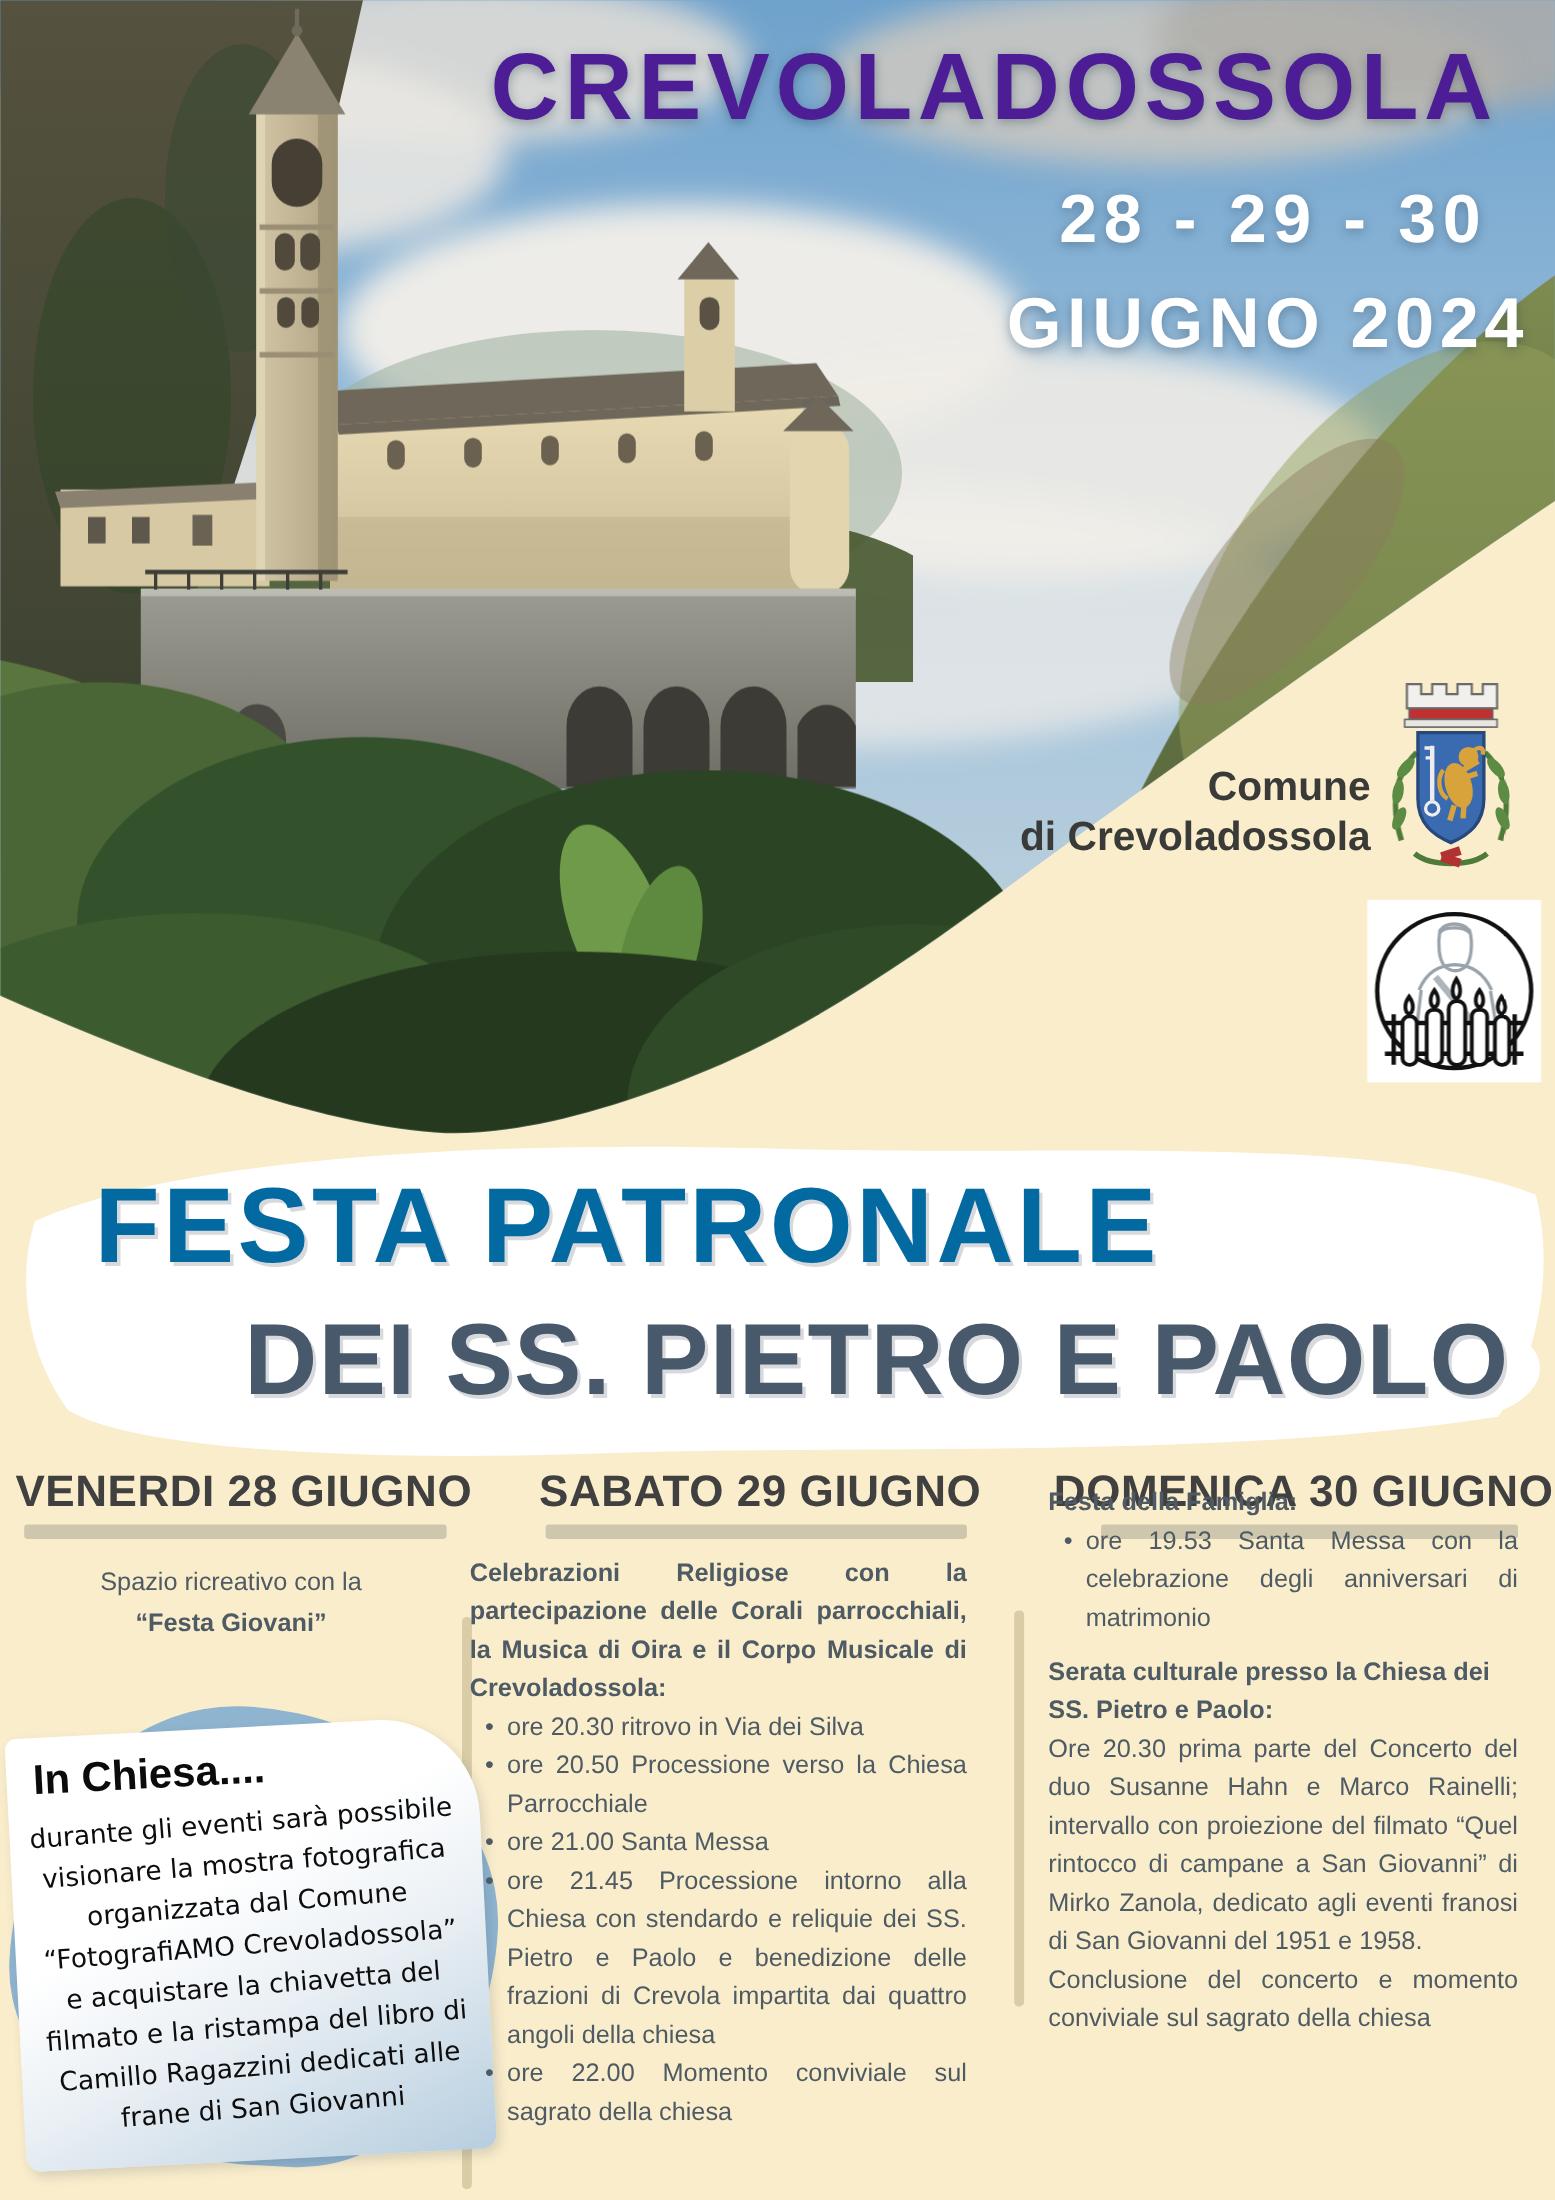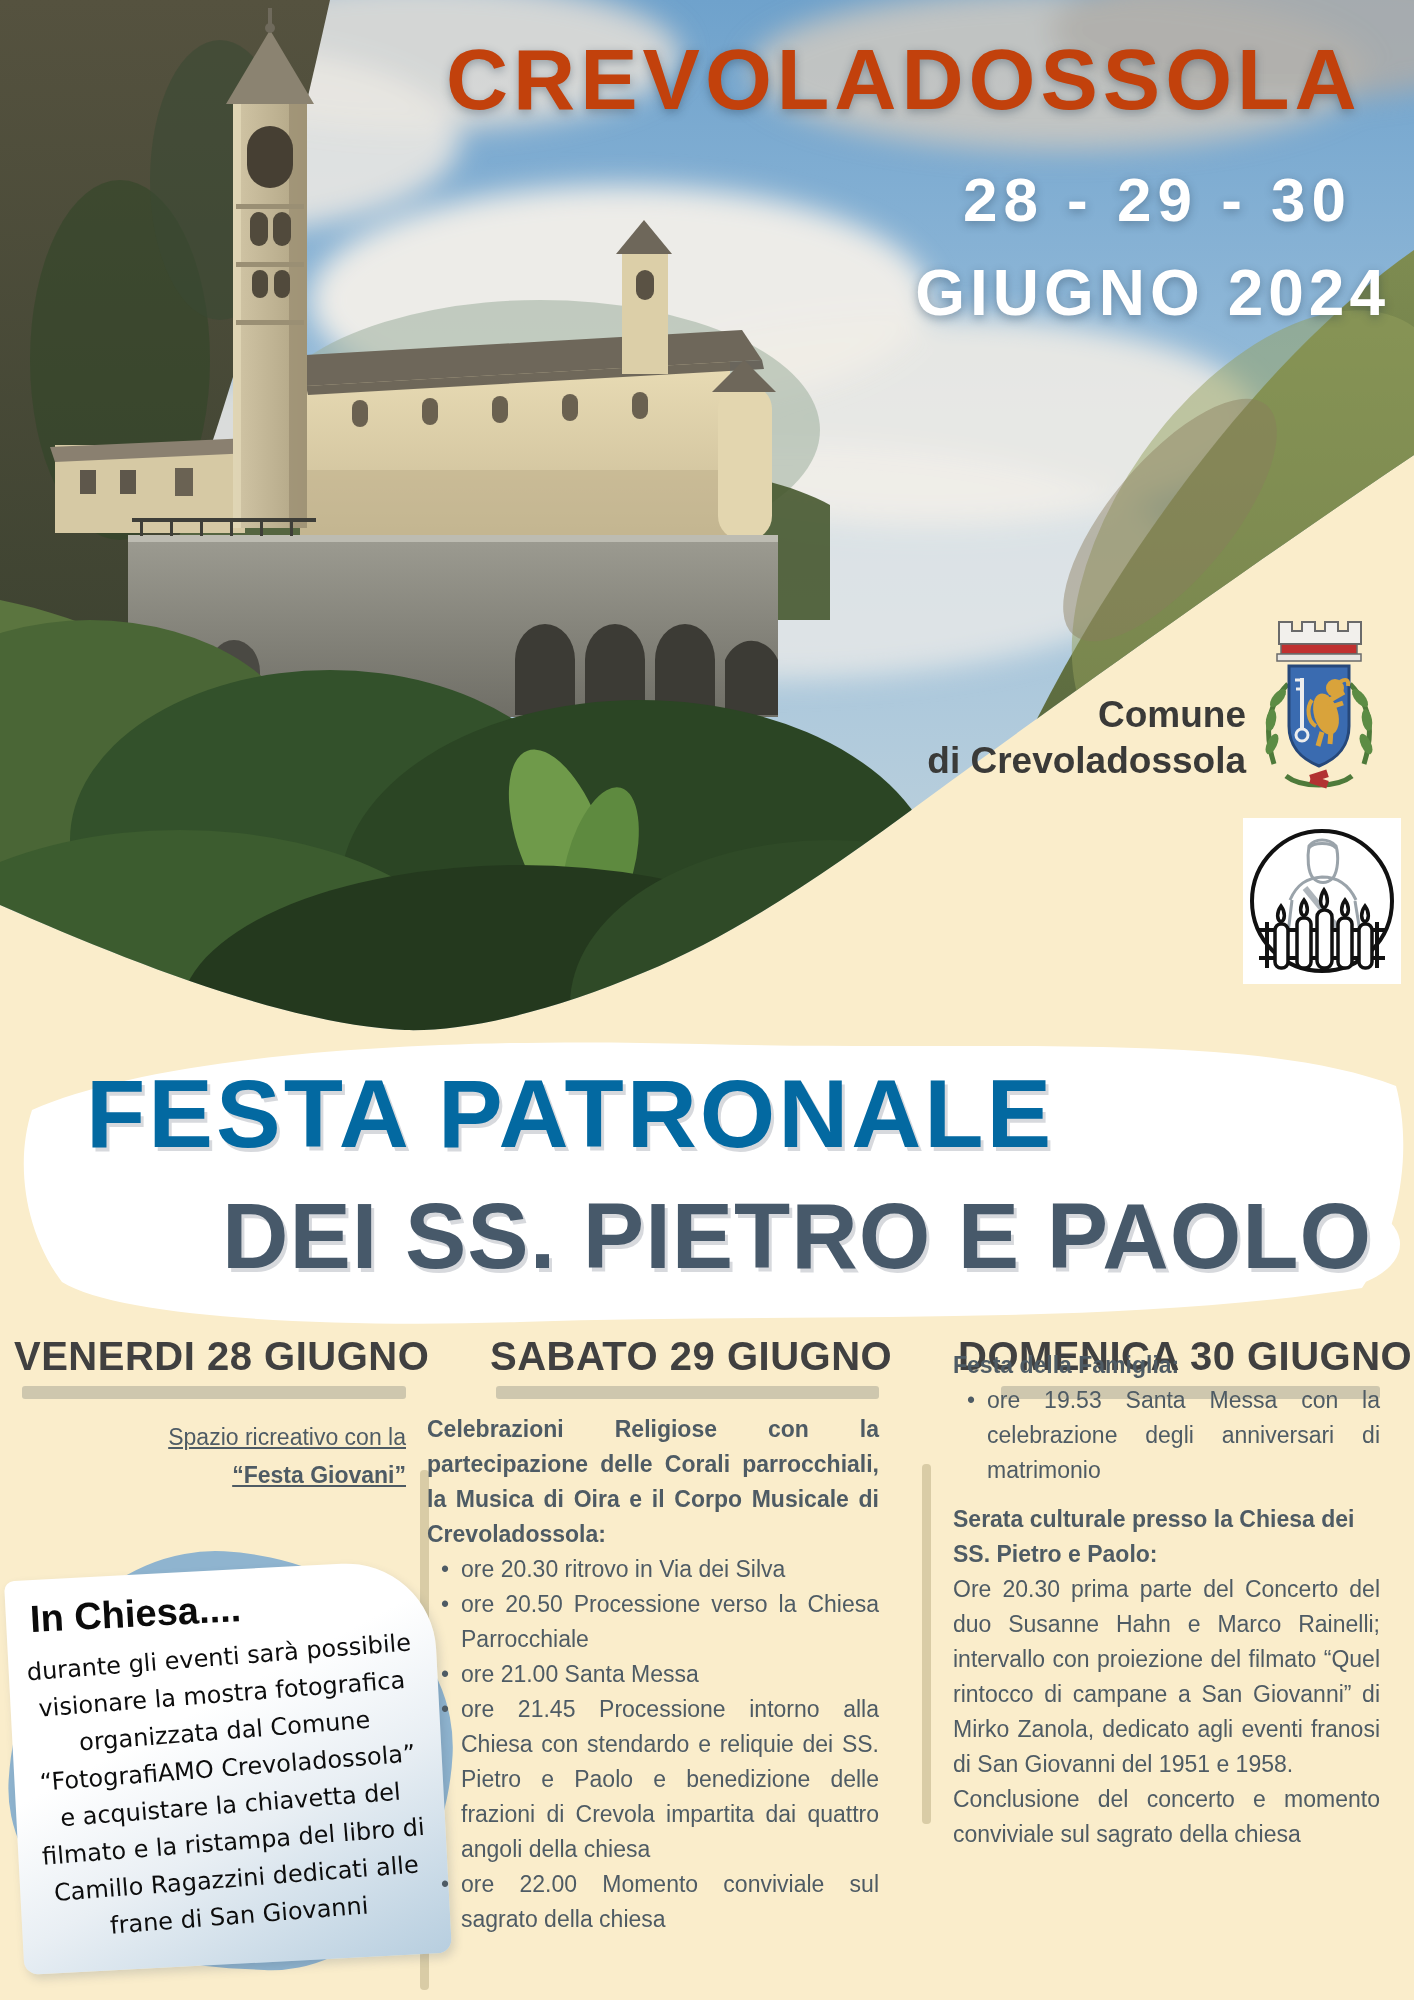--- a/index.html
+++ b/index.html
@@ -4,21 +4,21 @@
 <style>
   html,body{margin:0;padding:0;}
   body{width:1414px;height:2000px;overflow:hidden;background:#FAEDCB;
        font-family:"Liberation Sans", sans-serif;}
   .page{position:relative;width:1414px;height:2000px;background:#FAEDCB;overflow:hidden;}
 
   
   .photo-wrap{position:absolute;left:0;top:0;width:1414px;height:1060px;}
   .photo-wrap svg{display:block;}
 
-  .hero-location{position:absolute;left:446px;top:30px;color:#c2410c;font-weight:700;
+  .hero-location{position:absolute;left:446px;top:30px;color:#4c1d95;font-weight:700;
       font-size:86px;letter-spacing:5px;white-space:nowrap;
       text-shadow:0 3px 10px rgba(30,50,70,.35);}
   .hero-days{position:absolute;right:62px;top:164px;color:#FFFFFF;font-weight:700;
       font-size:62px;letter-spacing:6px;white-space:nowrap;text-shadow:0 3px 10px rgba(30,50,70,.35);}
   .hero-month{position:absolute;right:24px;top:256px;color:#FFFFFF;font-weight:700;
       font-size:64px;letter-spacing:5px;white-space:nowrap;text-shadow:0 3px 10px rgba(30,50,70,.35);}
 
   
   .comune-text{position:absolute;right:168px;top:692px;text-align:right;color:#3A3A38;
       font-weight:700;font-size:37px;line-height:46px;}
@@ -42,21 +42,21 @@
       letter-spacing:0.5px;white-space:nowrap;}
   .h-fri{left:14px;} .h-sat{left:490px;} .h-sun{left:958px;}
   .rule{position:absolute;top:1386px;height:13px;background:#CEC7AE;border-radius:3px;}
   .r-fri{left:22px;width:384px;} .r-sat{left:496px;width:383px;} .r-sun{left:1001px;width:379px;}
 
   .divider{position:absolute;width:9px;background:#D9CCA6;border-radius:4px;}
   .div-1{left:420px;top:1470px;height:520px;}
   .div-2{left:922px;top:1464px;height:360px;}
 
   .body-text{color:#4E5B64;font-size:23px;line-height:35px;}
-  .col-fri{position:absolute;left:14px;top:1418px;width:392px;text-align:right;line-height:38px;text-decoration:underline;}
+  .col-fri{position:absolute;left:14px;top:1418px;width:392px;text-align:center;line-height:38px;}
   .col-fri .b{font-weight:700;}
   .col-sat{position:absolute;left:427px;top:1412px;width:452px;}
   .col-sun{position:absolute;left:953px;top:1348px;width:427px;}
   .intro-bold{font-weight:700;text-align:justify;}
   .para{text-align:justify;}
   .bullet{display:flex;}
   .bullet .dot{width:20px;padding-left:14px;flex:none;}
   .bullet .btxt{flex:1;text-align:justify;}
   .sec-head{font-weight:700;margin-top:14px;}
 

